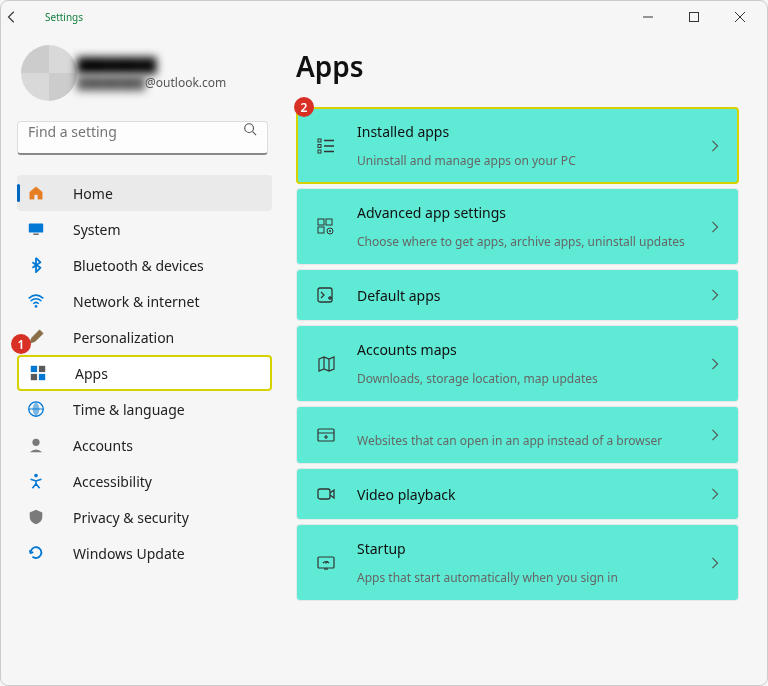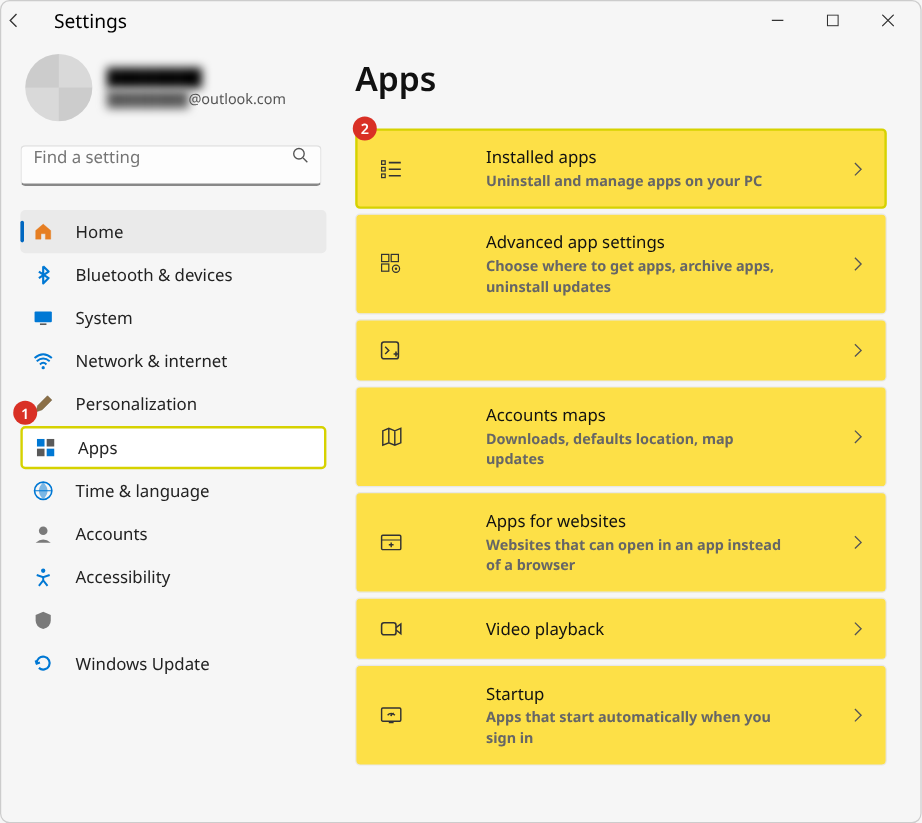--- a/index.html
+++ b/index.html
@@ -1,48 +1,48 @@
 <!DOCTYPE html>
 <html><head>
 <meta charset="utf-8">
 <style>
   * { box-sizing: border-box; margin: 0; padding: 0; font-family: "Segoe UI", system-ui, sans-serif; }
   body { background: #f6f6f6; width: 768px; height: 686px; overflow: hidden; position: relative; border: 1px solid #ccc; border-radius: 8px; }
   .titlebar { display: flex; align-items: center; height: 32px; padding: 0 4px; }
   .titlebar .back { width: 32px; text-align: center; font-size: 14px; color: #333; cursor: pointer; }
-  .titlebar .title { font-size: 16px; padding-left: 8px; color: #000000; }
+  .titlebar .title { font-size: 10px; padding-left: 8px; color: #15803d; }
   .winctrls { margin-left: auto; display: flex; }
   .winctrls div { width: 46px; height: 32px; display: flex; align-items: center; justify-content: center; color: #333; cursor: pointer; }
   .winctrls svg { width: 10px; height: 10px; }
   .content { display: flex; padding: 8px 16px 0 16px; height: calc(100% - 32px); }
   .sidebar { width: 255px; flex-shrink: 0; }
-  .user { display: flex; align-items: center; padding: 4px 8px 20px 4px; gap: 12px; }
+  .user { display: flex; align-items: center; padding: 4px 8px 20px 4px; }
   .avatar { width: 56px; height: 56px; border-radius: 50%; background: #d9d9d9; position: relative; overflow: hidden; }
   .avatar::before, .avatar::after { content: ""; position: absolute; background: rgba(0,0,0,0.06); }
   .avatar::before { left: 0; top: 0; width: 28px; height: 28px; }
   .avatar::after { left: 28px; top: 28px; width: 28px; height: 28px; }
   .user-name { font-size: 14px; font-weight: 600; filter: blur(4px); }
   .user-email { font-size: 12px; color: #555; }
   .user-email .blur { filter: blur(4px); }
   .search { display: flex; align-items: flex-start; background: #fdfdfd; border: 1px solid #ddd; border-bottom: 2px solid #888; border-radius: 4px; height: 34px; padding: 0 10px; margin: 0 4px 20px 0; }
   .search input { border: 0; outline: 0; background: transparent; flex: 1; font-size: 14px; color: #666; }
   .search .sicon { color: #555; }
-  .nav-item { display: flex; align-items: center; gap: 18px; height: 36px; padding: 0 10px; border-radius: 4px; font-size: 14px; color: #222; cursor: pointer; position: relative; }
+  .nav-item { display: flex; align-items: center; gap: 28px; height: 36px; padding: 0 10px; border-radius: 4px; font-size: 14px; color: #222; cursor: pointer; position: relative; }
   .nav-item.active { background: #eaeaea; }
   .nav-item.active::before { content: ""; position: absolute; left: 0; top: 9px; bottom: 9px; width: 3px; background: #0067c0; border-radius: 2px; }
   .nav-item.highlight { border: 2px solid #d6d200; background: #fff; }
   .nav-icon { width: 18px; height: 18px; display: flex; align-items: center; justify-content: center; }
   .main { flex: 1; padding: 6px 12px 0 24px; }
   .page-title { font-size: 28px; font-weight: 600; color: #111; margin-bottom: 22px; }
-  .card { background: #fde047; border: 1px solid #e8e8e8; border-radius: 4px; display: flex; align-items: center; padding: 14px 18px; margin-bottom: 4px; cursor: pointer; position: relative; gap: 48px; }
+  .card { background: #5eead4; border: 1px solid #e8e8e8; border-radius: 4px; display: flex; align-items: center; padding: 14px 18px; margin-bottom: 4px; cursor: pointer; position: relative; }
   .card.highlight { border: 2px solid #d6d200; padding: 13px 17px; }
   .card-icon { width: 22px; height: 22px; margin-right: 20px; display: flex; align-items: center; justify-content: center; color: #333; }
   .card-text { flex: 1; }
   .card-title { font-size: 14px; color: #111; }
-  .card-sub { font-size: 12px; color: #666; margin-top: 1px; font-weight: bold; }
+  .card-sub { font-size: 12px; color: #666; margin-top: 11px; }
   .chev { color: #555; }
   .badge { position: absolute; width: 20px; height: 20px; background: #d93025; color: #fff; border-radius: 50%; display: flex; align-items: center; justify-content: center; font-size: 12px; font-weight: 600; z-index: 10; }
   .badge1 { left: 10px; top: 333px; }
   .badge2 { left: 293px; top: 96px; }
   svg { display: block; }
 </style>
 </head>
 <body>
 
 <div class="titlebar">
@@ -94,33 +94,33 @@
       <span class="nav-icon">
           <svg width="18" height="18" viewBox="0 0 20 20">
             <path d="M3 9 L10 3 L17 9 V17 H12 V12 H8 V17 H3 Z" fill="#e67e22" stroke="#e67e22" stroke-width="0.3"></path>
           </svg>
         </span>
       <span>Home</span>
     </div>
     <div class="nav-item">
       <span class="nav-icon">
           <svg width="18" height="18" viewBox="0 0 20 20">
-            <path d="M10 2 V18 L15 13 L6 7 M10 2 L15 7 L6 13" stroke="#0078d4" stroke-width="2" fill="none" stroke-linejoin="round"></path>
-          </svg>
-        </span>
-      <span>Bluetooth &amp; devices</span>
-    </div>
-    <div class="nav-item">
-      <span class="nav-icon">
-          <svg width="18" height="18" viewBox="0 0 20 20">
             <rect x="2" y="4" width="16" height="10" rx="1" fill="#0078d4"></rect>
             <rect x="7" y="15" width="6" height="1.5" fill="#5a5a5a"></rect>
           </svg>
         </span>
       <span>System</span>
+    </div>
+    <div class="nav-item">
+      <span class="nav-icon">
+          <svg width="18" height="18" viewBox="0 0 20 20">
+            <path d="M10 2 V18 L15 13 L6 7 M10 2 L15 7 L6 13" stroke="#0078d4" stroke-width="2" fill="none" stroke-linejoin="round"></path>
+          </svg>
+        </span>
+      <span>Bluetooth &amp; devices</span>
     </div>
     <div class="nav-item">
       <span class="nav-icon">
           <svg width="18" height="18" viewBox="0 0 20 20">
             <path d="M2 7 Q10 0 18 7 M4 10 Q10 5 16 10 M7 13 Q10 10 13 13" stroke="#0078d4" stroke-width="1.8" fill="none"></path>
             <circle cx="10" cy="16" r="1.5" fill="#0078d4"></circle>
           </svg>
         </span>
       <span>Network &amp; internet</span>
     </div>
@@ -170,20 +170,21 @@
           </svg>
         </span>
       <span>Accessibility</span>
     </div>
     <div class="nav-item">
       <span class="nav-icon">
           <svg width="18" height="18" viewBox="0 0 20 20">
             <path d="M10 2 L17 5 V10 Q17 16 10 18 Q3 16 3 10 V5 Z" fill="#7a7a7a"></path>
           </svg>
         </span>
+      <span>Privacy &amp; security</span>
     </div>
     <div class="nav-item">
       <span class="nav-icon">
           <svg width="18" height="18" viewBox="0 0 20 20">
             <path d="M4 10 A6 6 0 1 1 6 14" stroke="#0078d4" stroke-width="2" fill="none"></path>
             <path d="M3 7 L4 10 L7 9" stroke="#0078d4" stroke-width="2" fill="none"></path>
           </svg>
         </span>
       <span>Windows Update</span>
     </div>
@@ -237,55 +238,55 @@
 
     <div class="card">
       <span class="card-icon">
           <svg width="20" height="20" viewBox="0 0 20 20">
             <rect x="2" y="3" width="14" height="14" rx="2" fill="none" stroke="#333" stroke-width="1.3"></rect>
             <path d="M12 13 l4 0 m-2 -2 l0 4" stroke="#333" stroke-width="1.3"></path>
             <path d="M5 7 l3 3 l-3 3" stroke="#333" fill="none" stroke-width="1.2"></path>
           </svg>
         </span>
       <div class="card-text">
+        <div class="card-title">Default apps</div>
       </div>
       <span class="chev">
           <svg width="10" height="12" viewBox="0 0 8 14">
             <path d="M1 1 L7 7 L1 13" stroke="#555" stroke-width="1.3" fill="none"></path>
           </svg>
         </span>
     </div>
 
     <div class="card">
       <span class="card-icon">
           <svg width="20" height="20" viewBox="0 0 20 20">
             <path d="M3 5 L8 3 L13 5 L18 3 V15 L13 17 L8 15 L3 17 Z M8 3 V15 M13 5 V17" fill="none" stroke="#333" stroke-width="1.2"></path>
           </svg>
         </span>
       <div class="card-text">
         <div class="card-title">Accounts maps</div>
-        <div class="card-sub">Downloads, defaults location, map updates</div>
+        <div class="card-sub">Downloads, storage location, map updates</div>
       </div>
       <span class="chev">
           <svg width="10" height="12" viewBox="0 0 8 14">
             <path d="M1 1 L7 7 L1 13" stroke="#555" stroke-width="1.3" fill="none"></path>
           </svg>
         </span>
     </div>
 
     <div class="card">
       <span class="card-icon">
           <svg width="20" height="20" viewBox="0 0 20 20">
             <rect x="2" y="4" width="16" height="12" rx="1" fill="none" stroke="#333" stroke-width="1.2"></rect>
             <line x1="2" y1="8" x2="18" y2="8" stroke="#333"></line>
             <path d="M8 12 l4 0 m-2 -2 l0 4" stroke="#333" stroke-width="1.2"></path>
           </svg>
         </span>
       <div class="card-text">
-        <div class="card-title">Apps for websites</div>
         <div class="card-sub">Websites that can open in an app instead of a browser</div>
       </div>
       <span class="chev">
           <svg width="10" height="12" viewBox="0 0 8 14">
             <path d="M1 1 L7 7 L1 13" stroke="#555" stroke-width="1.3" fill="none"></path>
           </svg>
         </span>
     </div>
 
     <div class="card">

